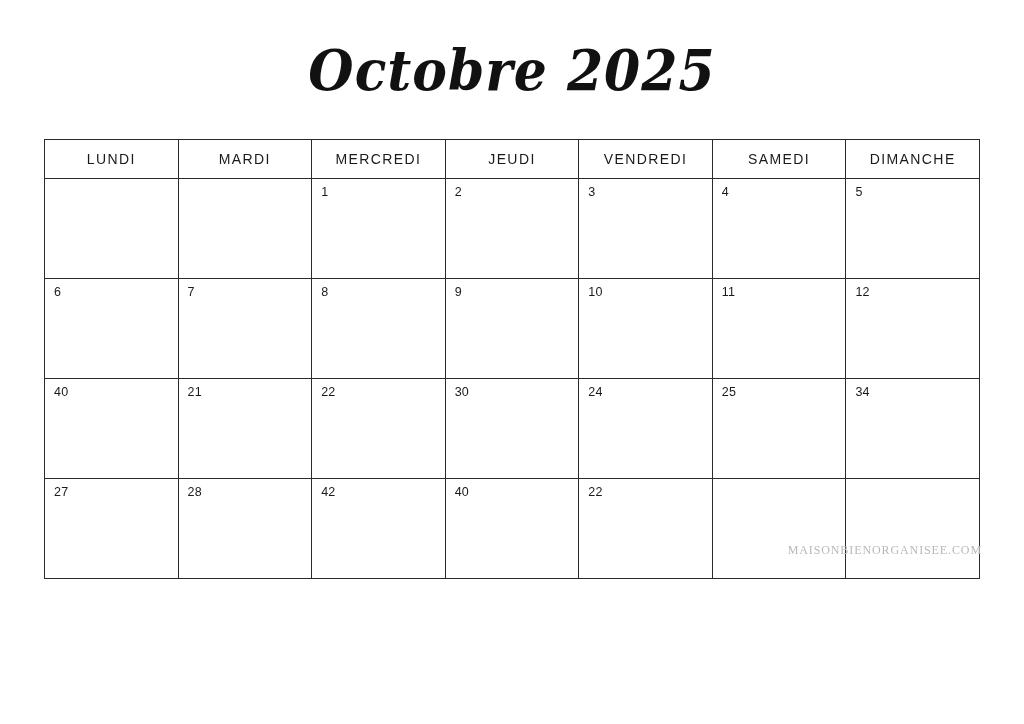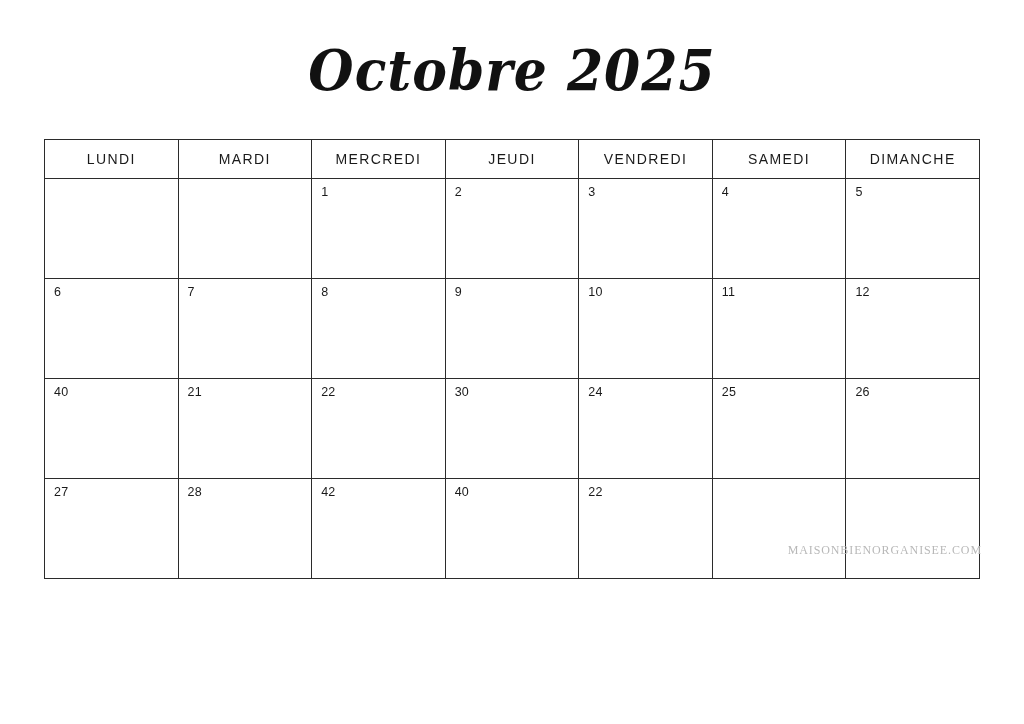--- a/index.html
+++ b/index.html
@@ -157,21 +157,21 @@
         <td>
             <span class="daynum">30</span>
           </td>
         <td>
             <span class="daynum">24</span>
           </td>
         <td>
             <span class="daynum">25</span>
           </td>
         <td>
-            <span class="daynum">26</span>
+            <span class="daynum">34</span>
           </td>
       </tr>
       <tr>
         <td>
             <span class="daynum">27</span>
           </td>
         <td>
             <span class="daynum">28</span>
           </td>
         <td>

